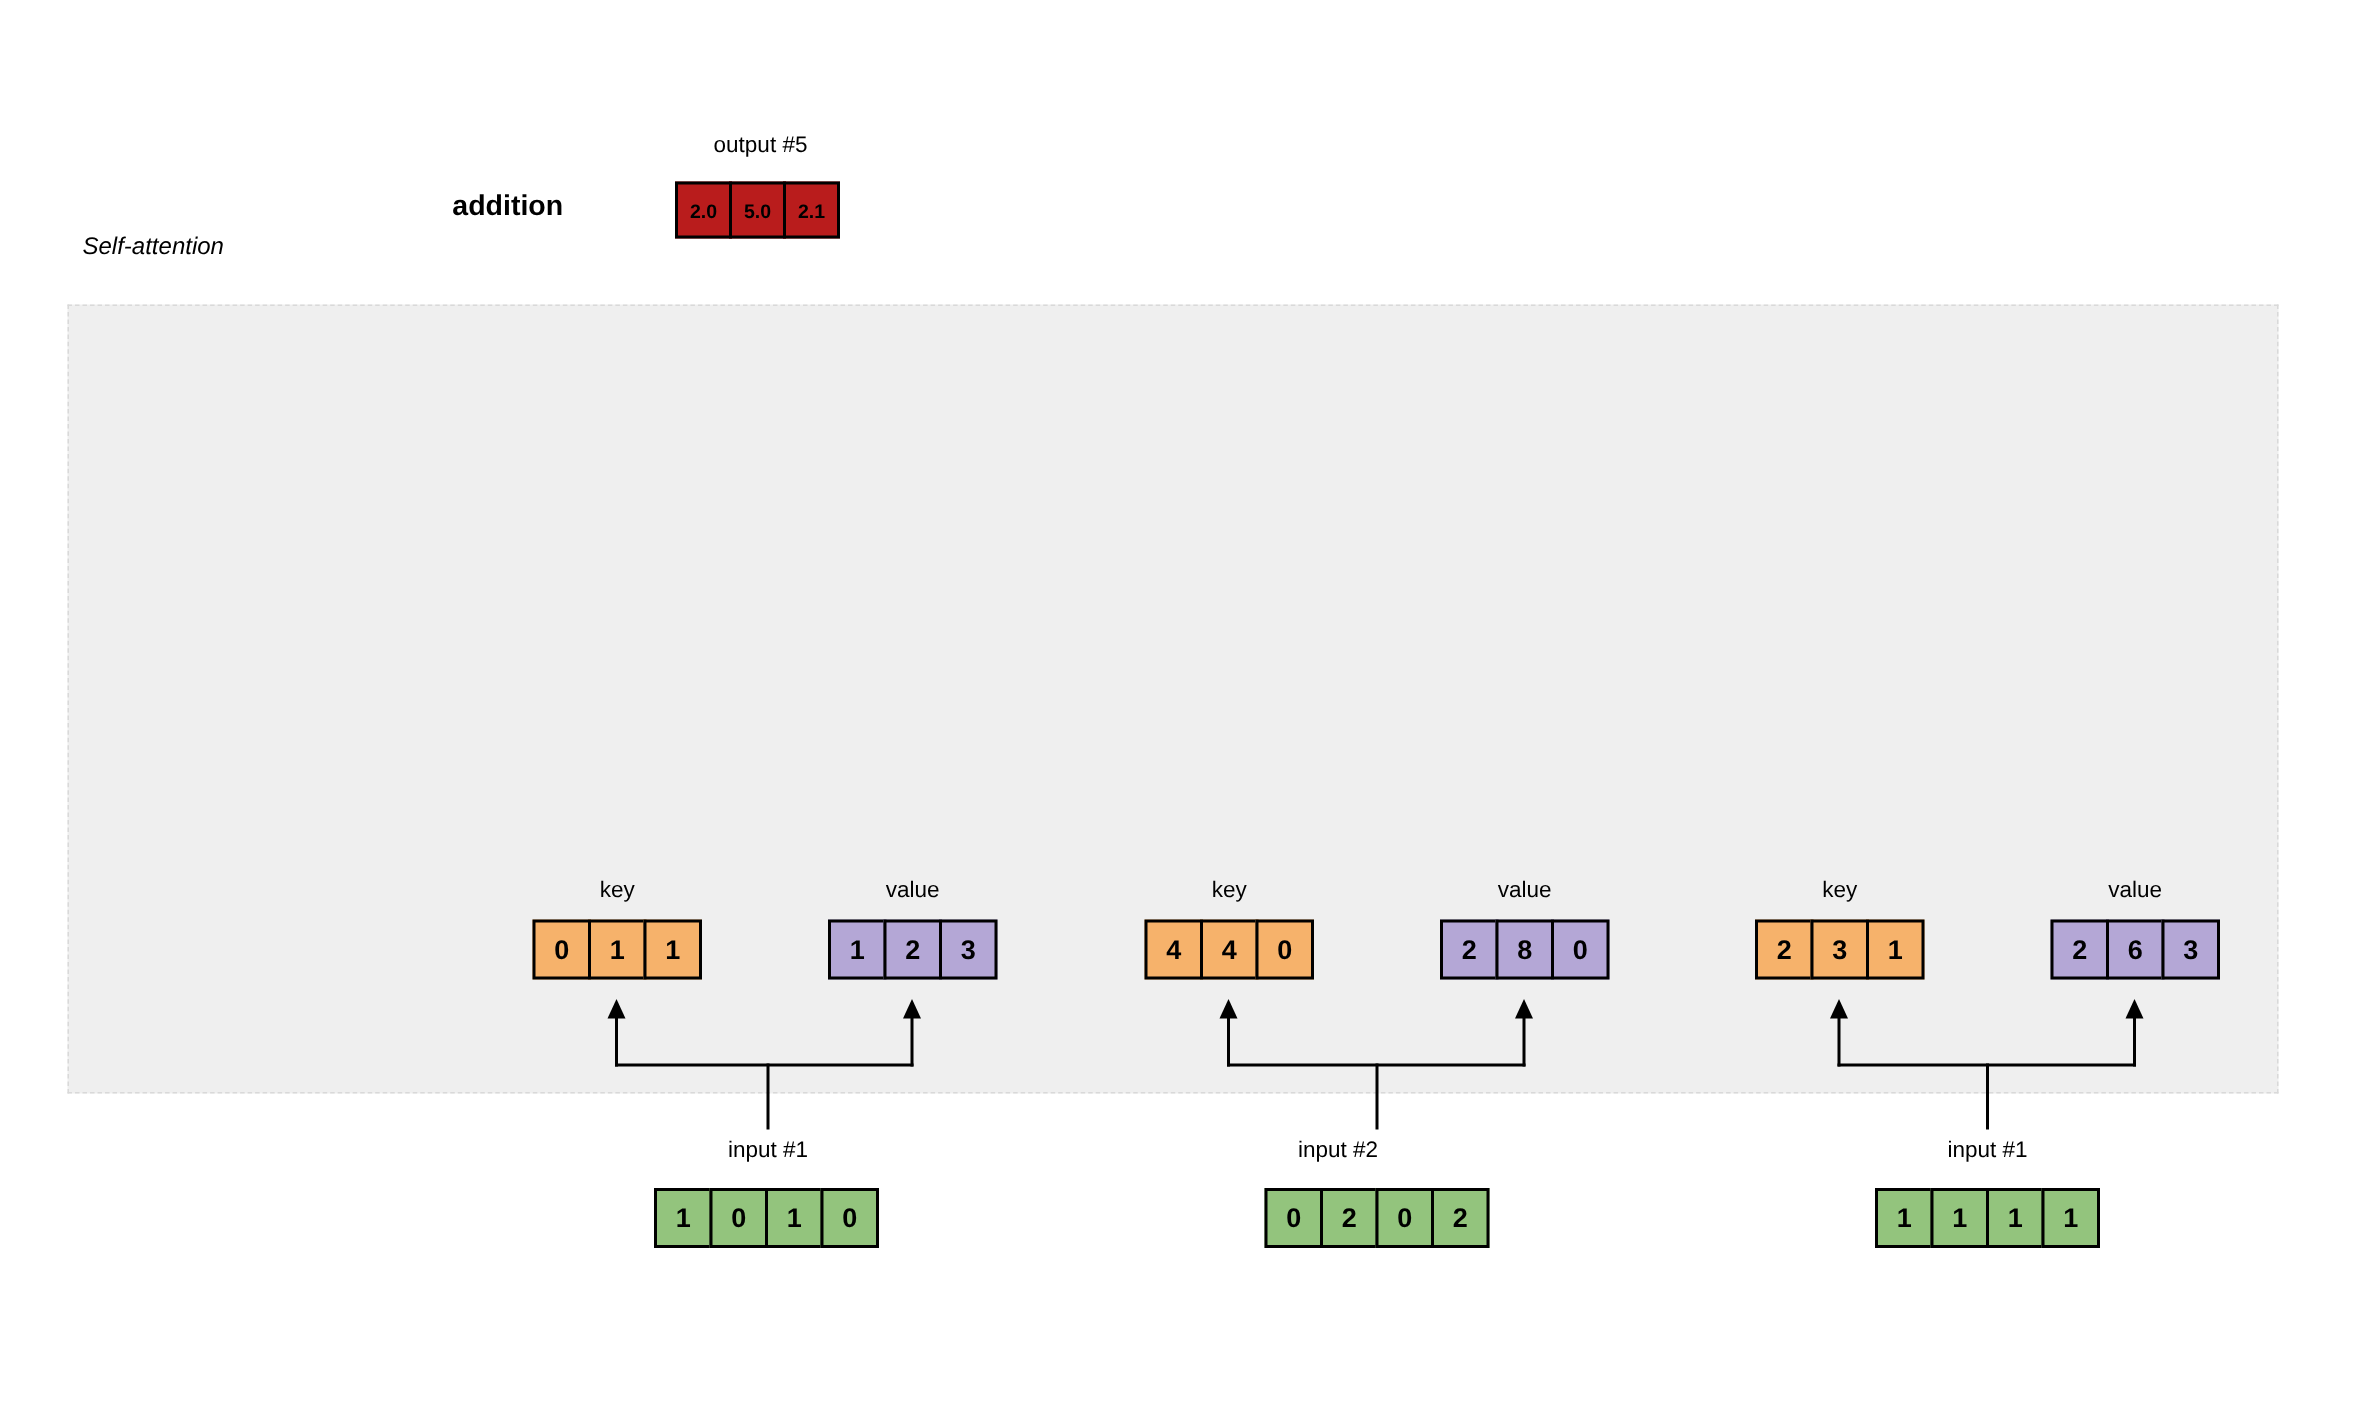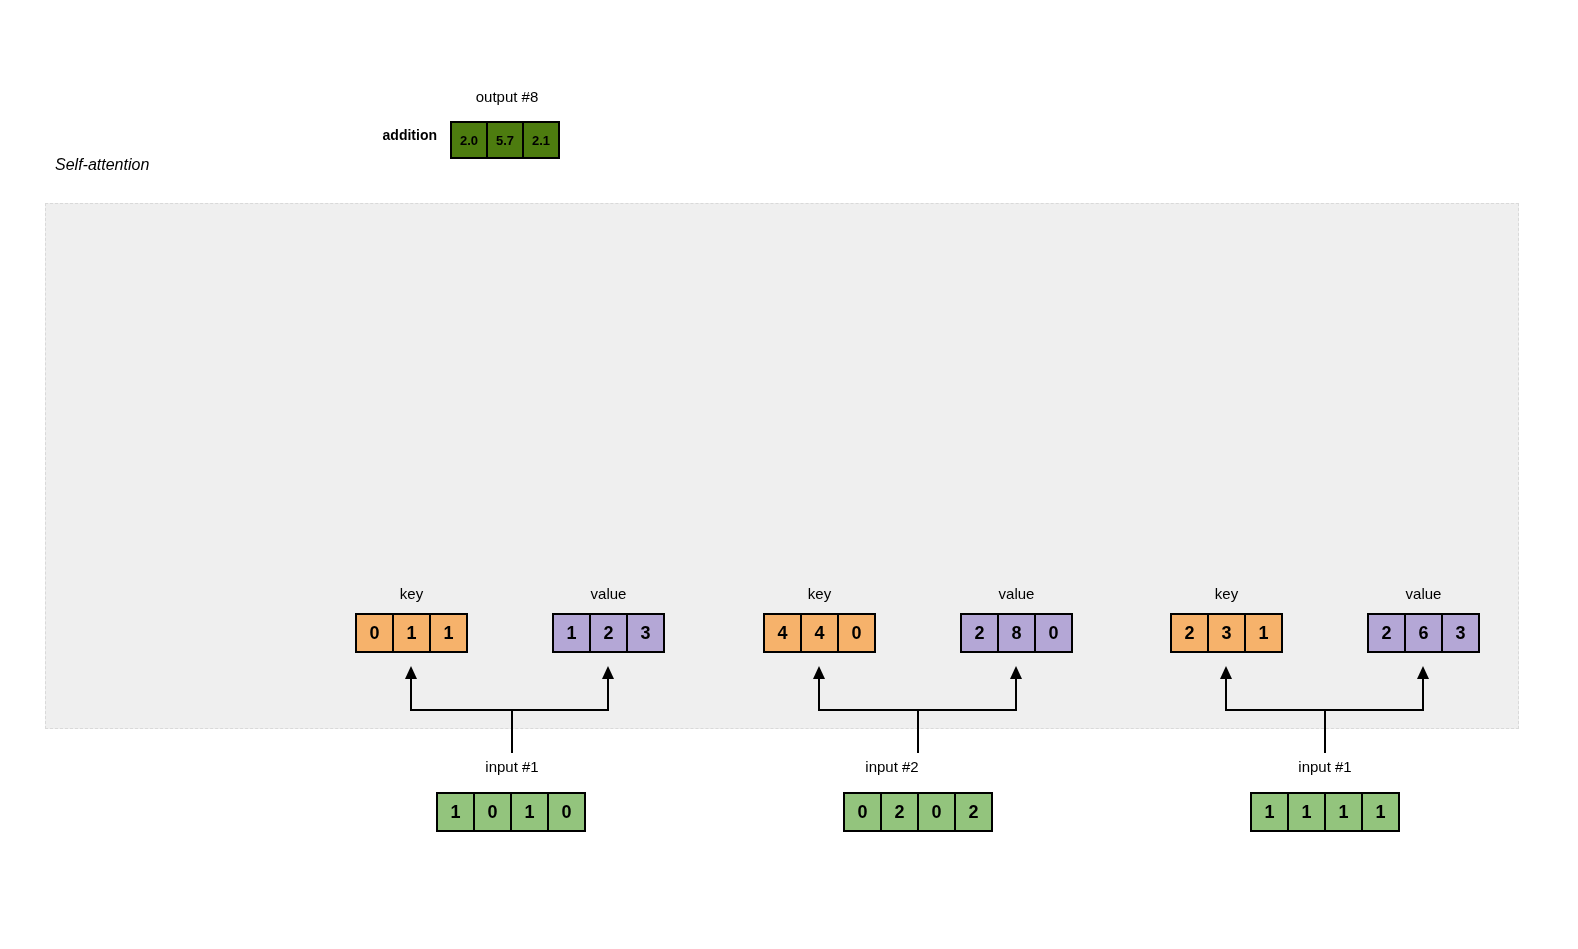--- a/index.html
+++ b/index.html
@@ -19,62 +19,62 @@
     left: 45px; top: 203px;
     width: 1474px; height: 526px;
     background: #efefef;
     border: 1px dashed #d9d9d9;
     box-sizing: border-box;
   }
 
   
   .lbl { font-size: 15px; text-align: center; line-height: 18px; }
   .title-lbl { left: 55px; top: 156px; font-size: 16px; font-style: italic; }
-  .op-lbl { left: 240px; top: 127px; width: 197px; text-align: right; font-size: 14px; font-weight: bold; }
+  .op-lbl { left: 240px; top: 127px; width: 197px; text-align: center; font-size: 19px; font-weight: bold; }
 
   
   .vec { position: absolute; display: flex; }
   .cell {
     width: 39px; height: 40px;
     box-sizing: border-box;
     border: 2px solid #000;
     margin-left: -2px;
     display: flex; align-items: center; justify-content: center;
     font-weight: bold; font-size: 18px;
   }
   .cell:first-child { margin-left: 0; }
   .vec-output .cell { width: 38px; height: 38px; font-size: 13px; }
   .c-orange  .cell { background: #f6b26b; }
   .c-purple  .cell { background: #b4a7d6; }
   .c-green   .cell { background: #93c47d; }
-  .c-dkgreen .cell { background: #4d7c0f; }
+  .c-dkgreen .cell { background: #b91c1c; }
 
   
   .line { position: absolute; background: #000; }
   .ahead {
     position: absolute; width: 0; height: 0;
     border-left: 6px solid transparent;
     border-right: 6px solid transparent;
     border-bottom: 13px solid #000;
   }
 </style>
 </head>
 <body>
 
 <div class="canvas">
 
   <div class="abs attention-box"></div>
 
   <div class="abs title-lbl">Self-attention</div>
 
-  <div class="abs lbl" style="left:407px; top:88px; width:200px;">output #8</div>
+  <div class="abs lbl" style="left:407px; top:88px; width:200px;">output #5</div>
   <div class="abs op-lbl">addition</div>
   <div class="vec vec-output c-dkgreen" style="left:450px; top:121px;">
       <span class="cell">2.0</span>
-      <span class="cell">5.7</span>
+      <span class="cell">5.0</span>
       <span class="cell">2.1</span>
     </div>
 
   <div class="abs lbl" style="left:355px; top:585px; width:113px;">key</div>
   <div class="vec c-orange" style="left:355px; top:613px;">
       <span class="cell">0</span>
       <span class="cell">1</span>
       <span class="cell">1</span>
     </div>
   <div class="abs lbl" style="left:552px; top:585px; width:113px;">value</div>

